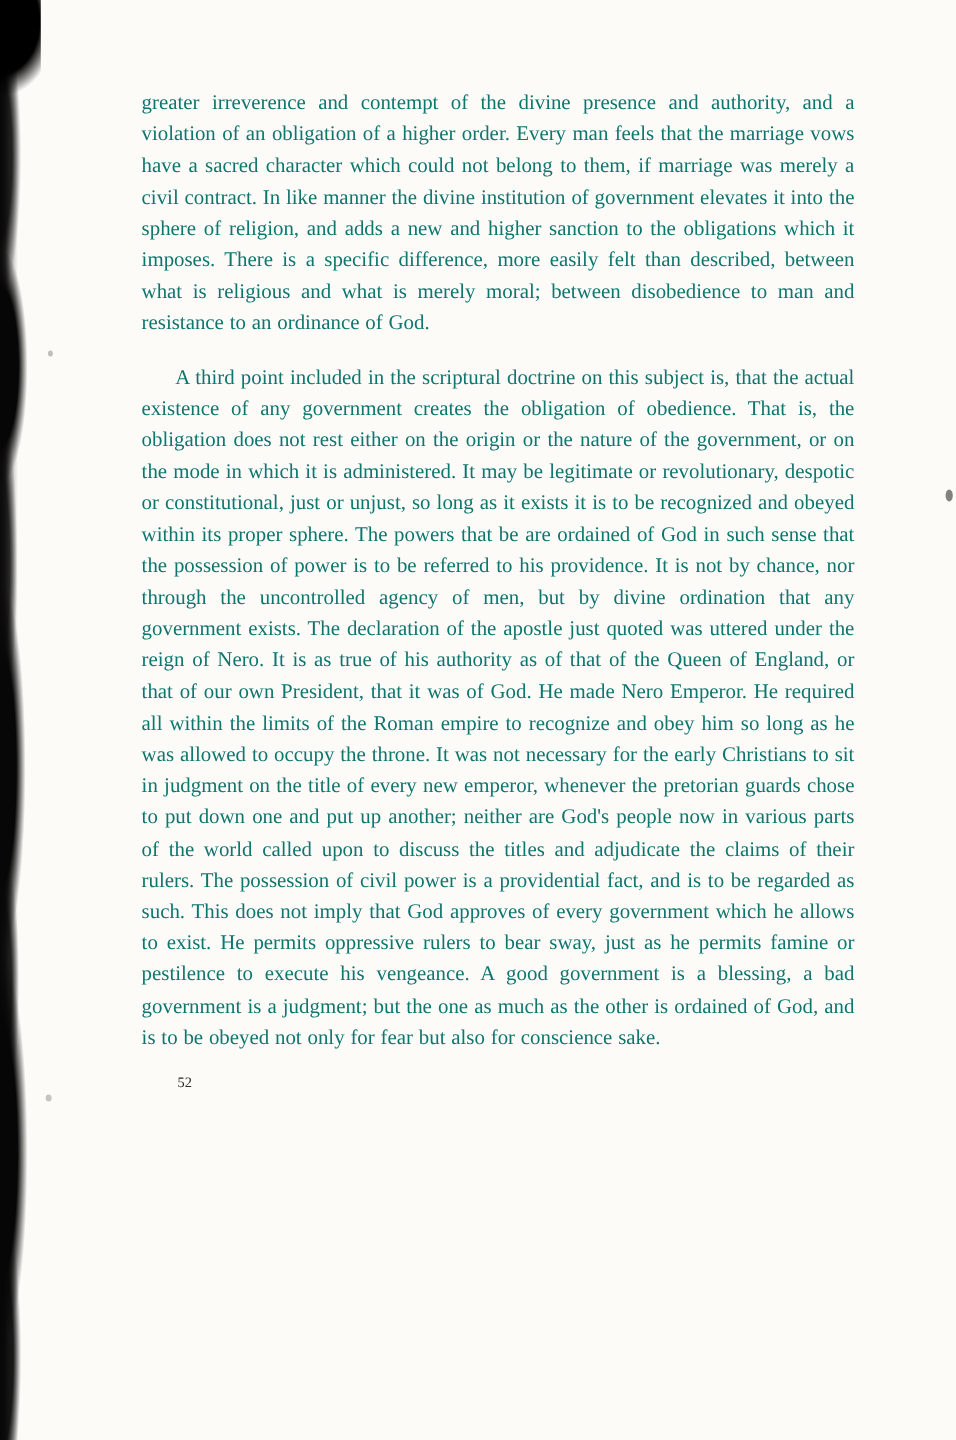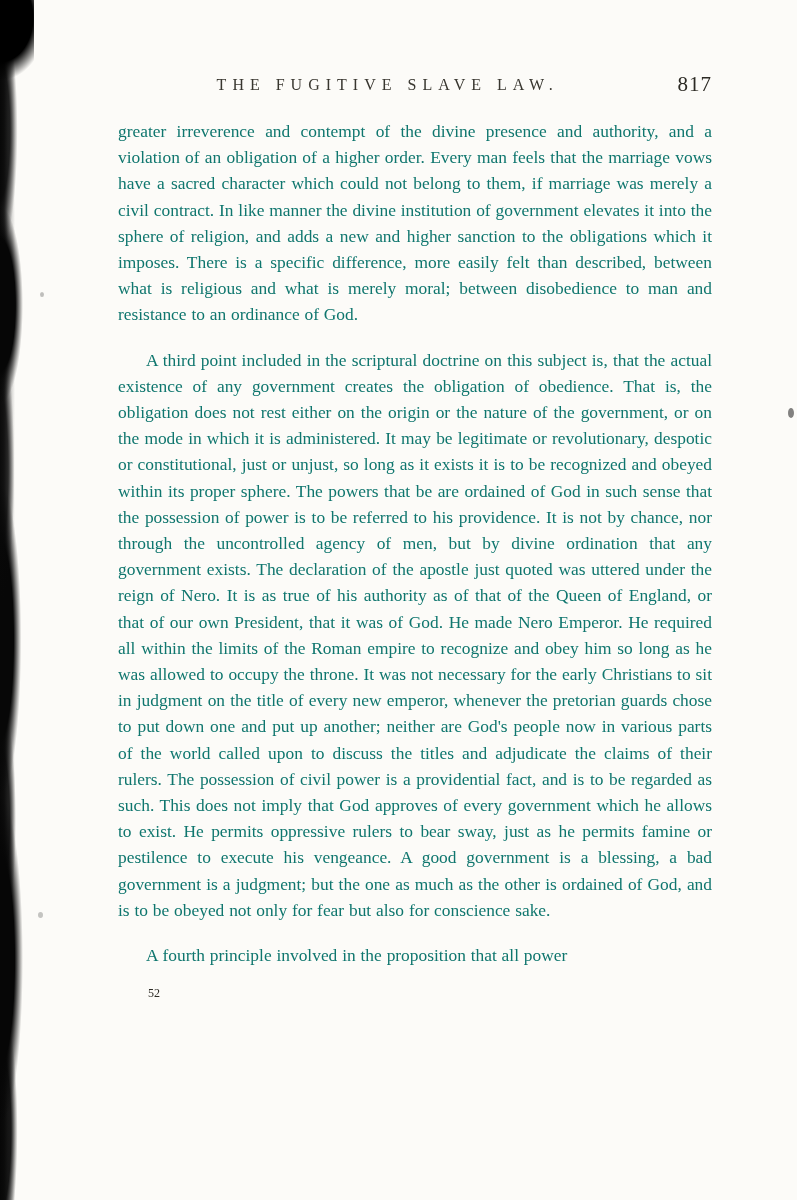--- a/index.html
+++ b/index.html
@@ -77,29 +77,24 @@
 <body>
 
 <div class="page">
   <div class="gutter"></div>
   <div class="speck s1"></div>
   <div class="speck s2"></div>
   <div class="speck s3"></div>
 
   <div class="content">
 
-    <div class="header">
-      <span class="running-title">THE FUGITIVE SLAVE LAW.</span>
-      <span class="page-number">817</span>
-    </div>
 
     <div class="body-text">
       <p>greater irreverence and contempt of the divine presence and authority, and a violation of an obligation of a higher order. Every man feels that the marriage vows have a sacred character which could not belong to them, if marriage was merely a civil contract. In like manner the divine institution of government elevates it into the sphere of religion, and adds a new and higher sanction to the obligations which it imposes. There is a specific difference, more easily felt than described, between what is religious and what is merely moral; between disobedience to man and resistance to an ordinance of God.</p>
       <p class="indented">A third point included in the scriptural doctrine on this subject is, that the actual existence of any government creates the obligation of obedience. That is, the obligation does not rest either on the origin or the nature of the government, or on the mode in which it is administered. It may be legitimate or revolutionary, despotic or constitutional, just or unjust, so long as it exists it is to be recognized and obeyed within its proper sphere. The powers that be are ordained of God in such sense that the possession of power is to be referred to his providence. It is not by chance, nor through the uncontrolled agency of men, but by divine ordination that any government exists. The declaration of the apostle just quoted was uttered under the reign of Nero. It is as true of his authority as of that of the Queen of England, or that of our own President, that it was of God. He made Nero Emperor. He required all within the limits of the Roman empire to recognize and obey him so long as he was allowed to occupy the throne. It was not necessary for the early Christians to sit in judgment on the title of every new emperor, whenever the pretorian guards chose to put down one and put up another; neither are God's people now in various parts of the world called upon to discuss the titles and adjudicate the claims of their rulers. The possession of civil power is a providential fact, and is to be regarded as such. This does not imply that God approves of every government which he allows to exist. He permits oppressive rulers to bear sway, just as he permits famine or pestilence to execute his vengeance. A good government is a blessing, a bad government is a judgment; but the one as much as the other is ordained of God, and is to be obeyed not only for fear but also for conscience sake.</p>
-      <p class="indented">A fourth principle involved in the proposition that all power</p>
     </div>
 
     <div class="footer">
       <span>52</span>
     </div>
 
   </div>
 </div>
 
 </body></html>

